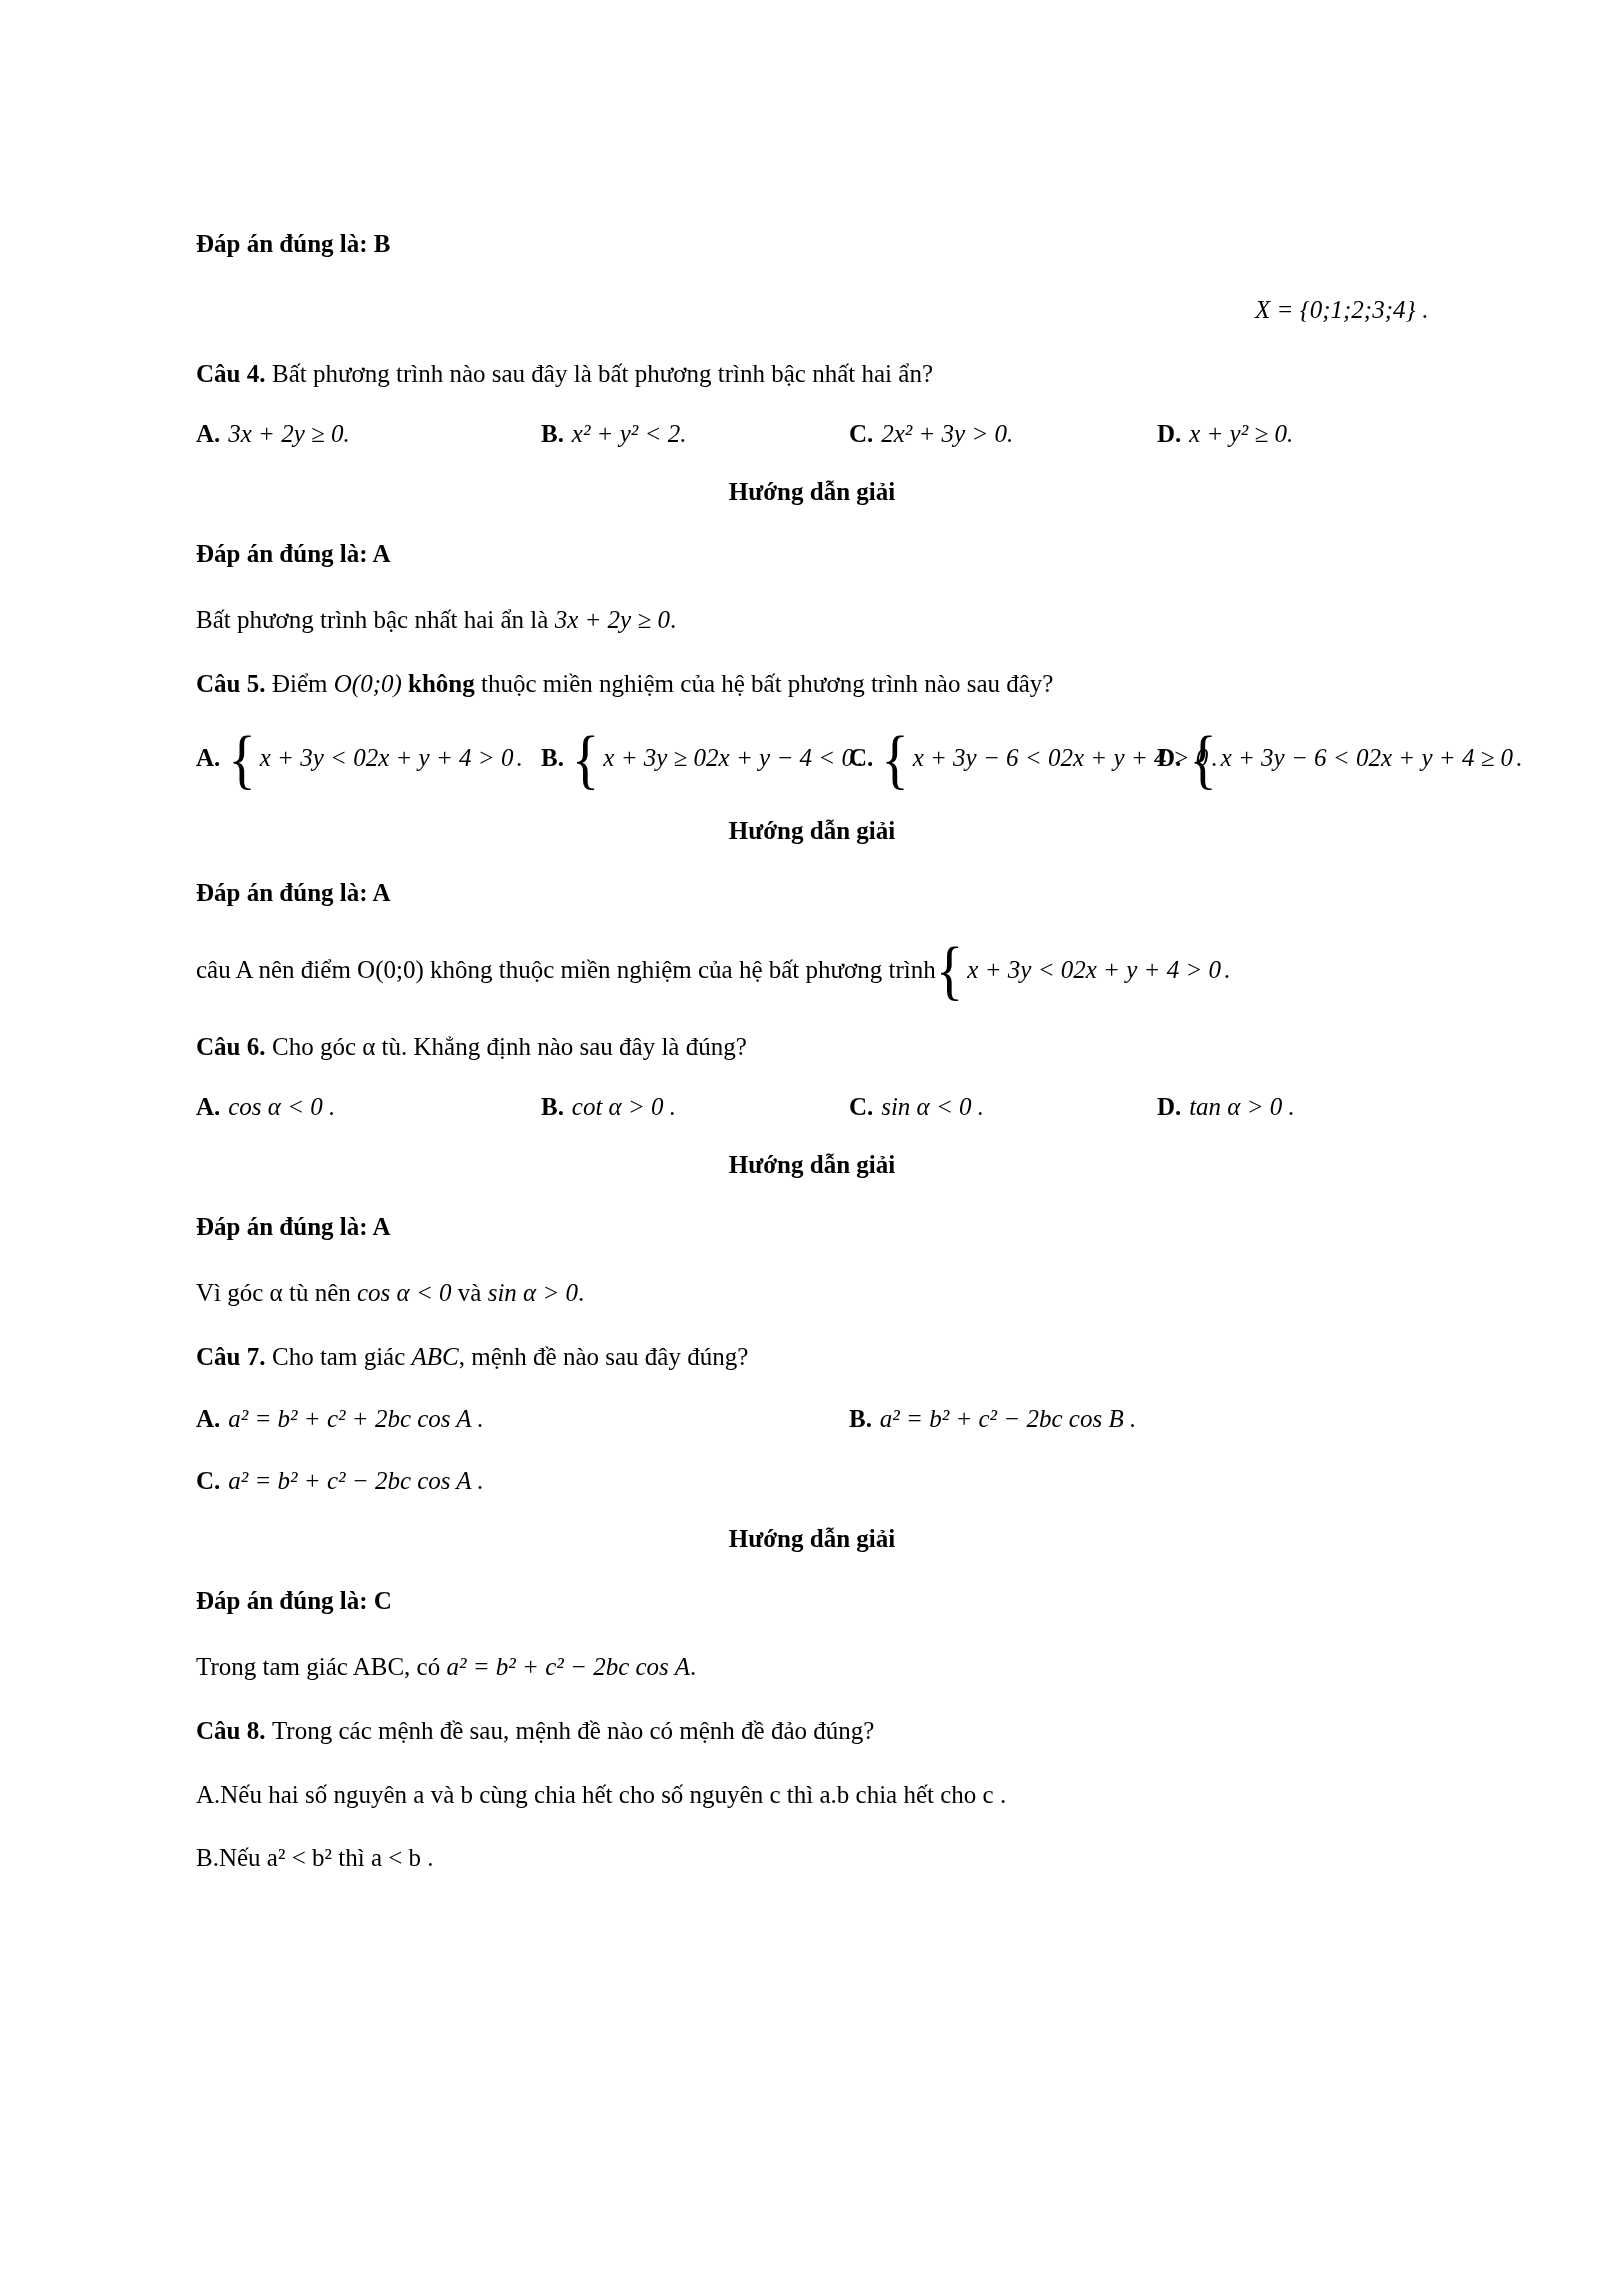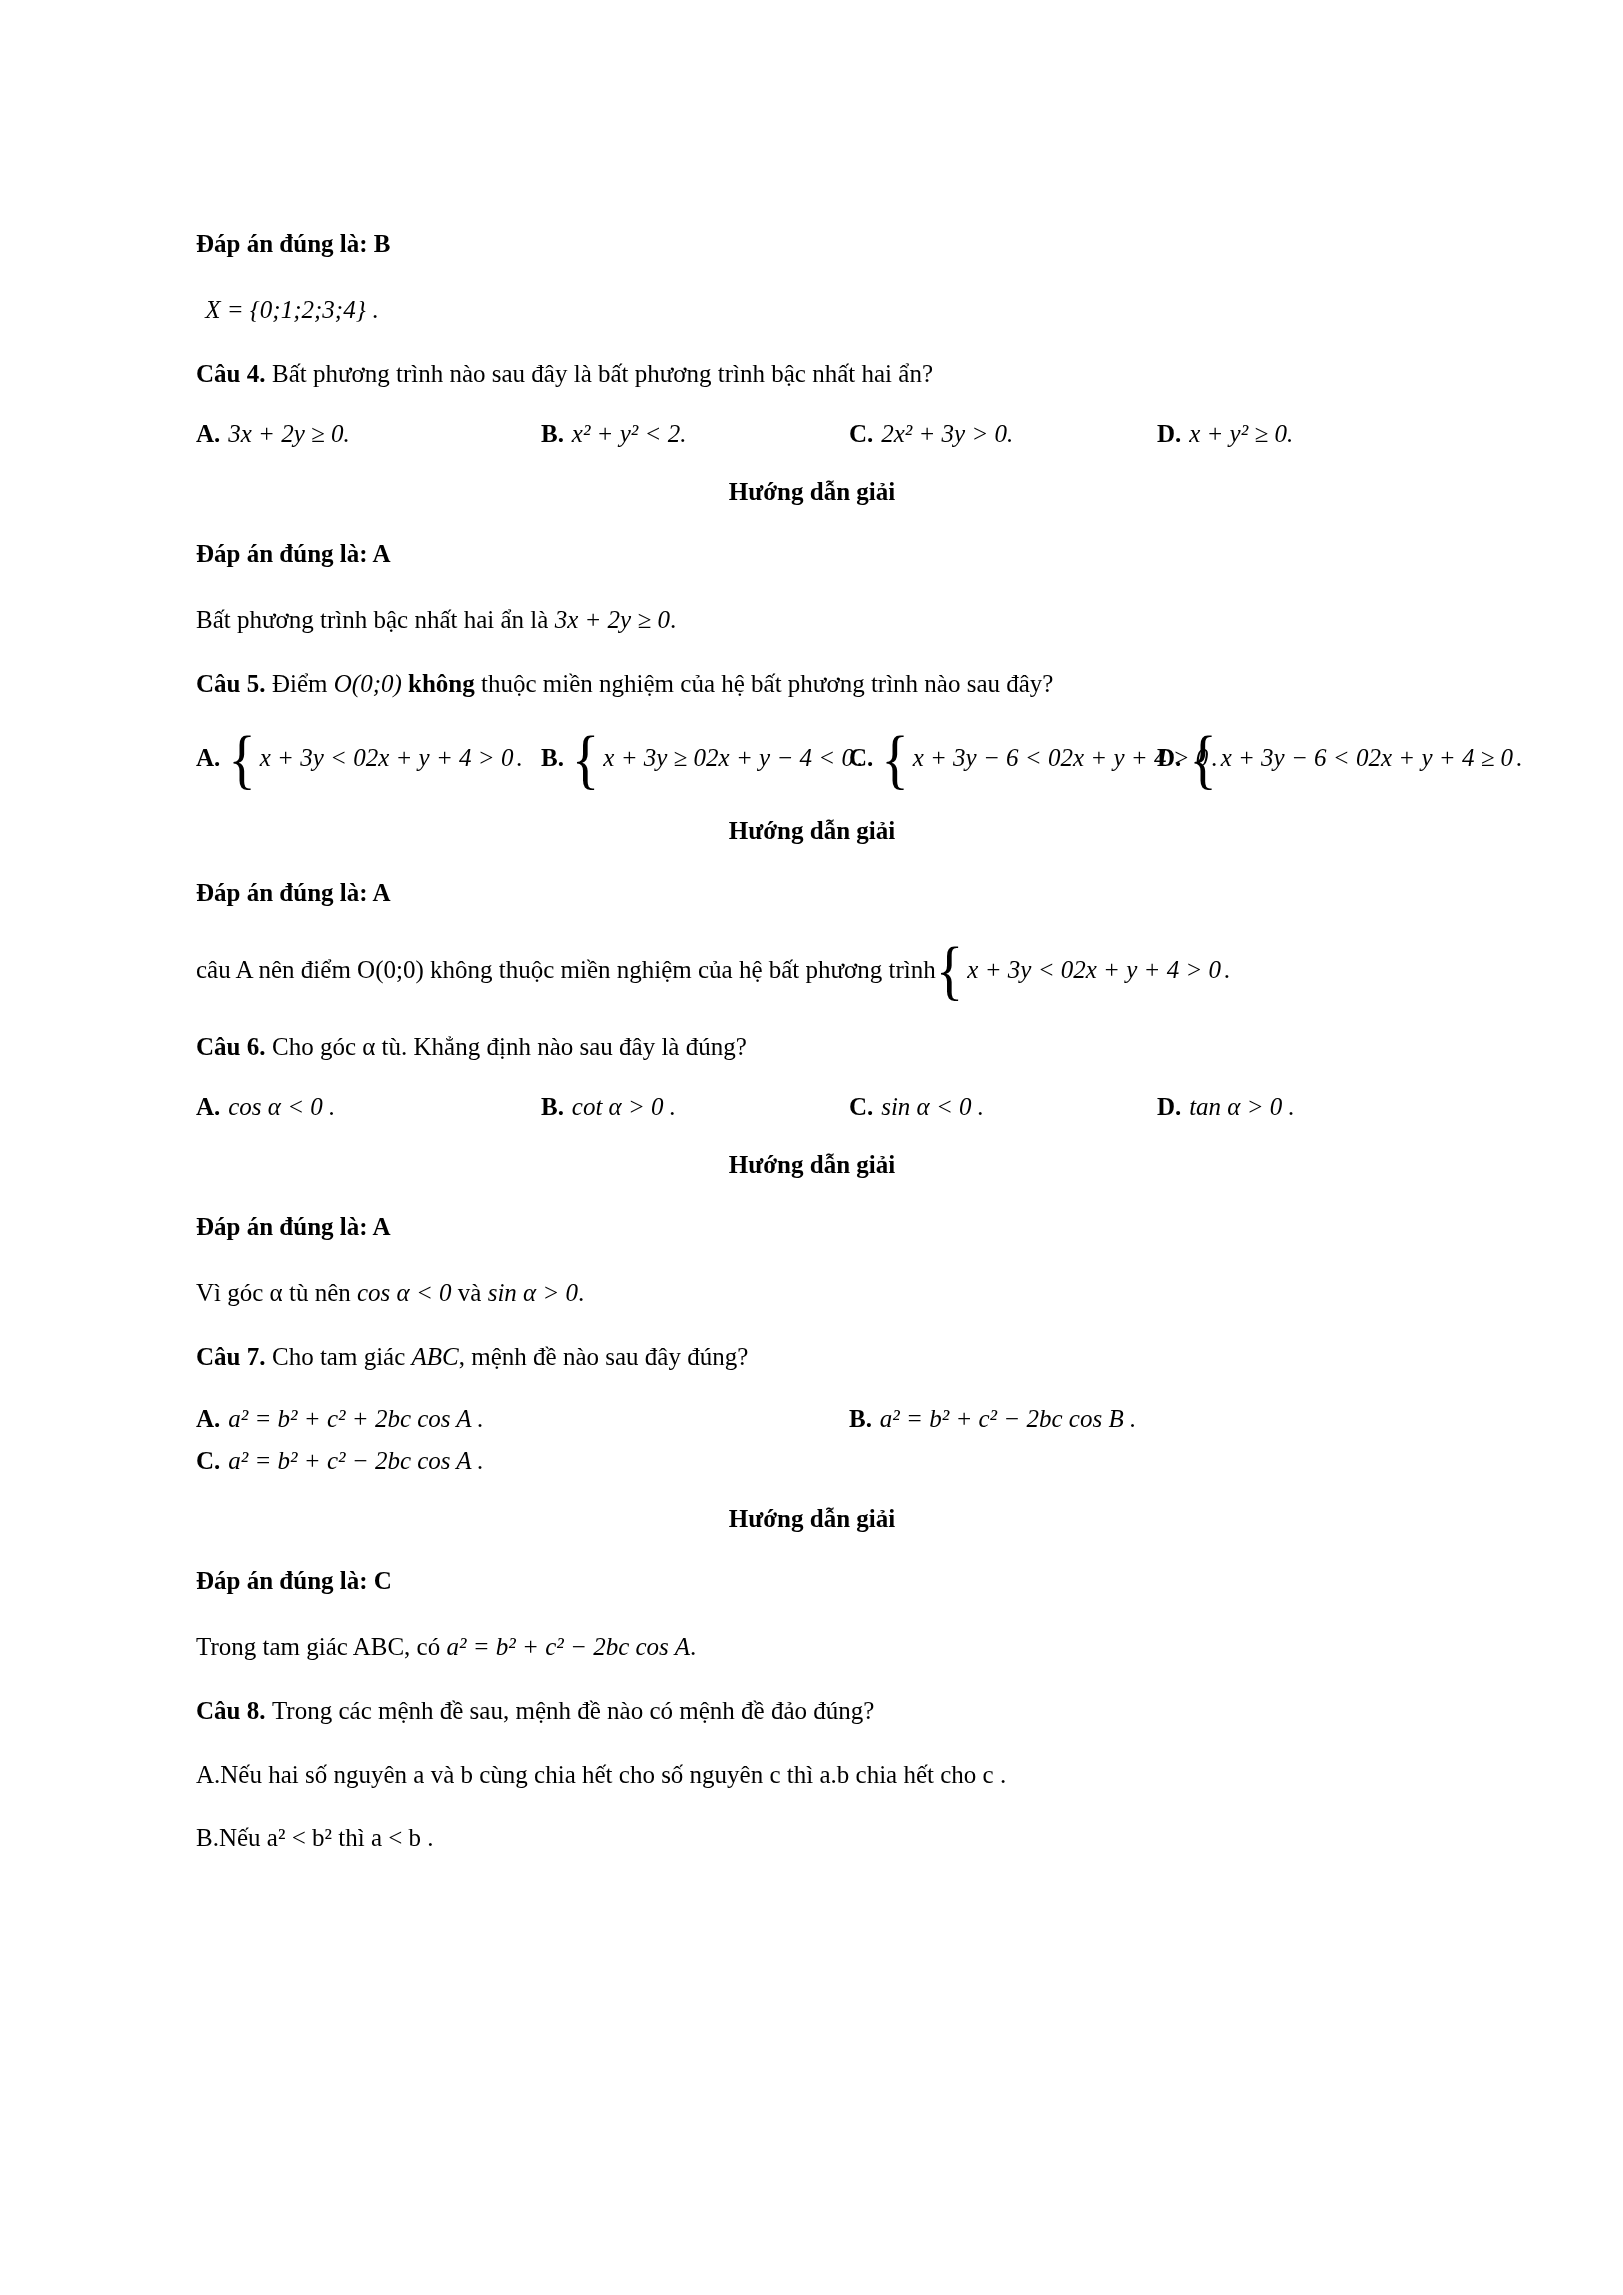--- a/index.html
+++ b/index.html
@@ -8,24 +8,24 @@
     font-family:"Liberation Serif", serif;font-size:25px;color:#000;
     box-sizing:border-box;overflow:hidden;
   }
   .content{padding:196px 190px 0 196px;box-sizing:border-box;}
   .para{margin:27.5px 0;line-height:1.45;}
   .bold{font-weight:bold;}
   .math{font-style:italic;}
   .q-label{font-weight:bold;margin-right:6.5px;}
   .guide{font-weight:bold;text-align:center;margin:30px 0;}
   .answer{font-weight:bold;margin:30px 0;}
-  .indent{padding-left:9.2px;}
+  .indent{padding-left:9.2px;text-align:right;}
 
   .opt-row{display:grid;grid-template-columns:28% 25% 25% 22%;margin:18px 0;align-items:center;}
-  .opt-row-2{display:grid;grid-template-columns:53% 47%;margin:30px 0;row-gap:14px;align-items:center;}
+  .opt-row-2{display:grid;grid-template-columns:53% 47%;margin:30px 0;row-gap:34px;align-items:center;}
   .opt{white-space:nowrap;}
   .opt .opt-label{font-weight:bold;margin-right:7.9px;}
 
   .system{display:inline-flex;align-items:center;vertical-align:middle;}
   .system .brace{font-size:230%;line-height:1;transform:scaleY(1.15);font-weight:400;margin-right:3.9px;}
   .system .lines{display:inline-flex;flex-direction:row;justify-content:center;}
   .system .lines .ln{line-height:1.35;font-style:italic;white-space:nowrap;}
   .opt-sys{display:inline-flex;align-items:center;}
   .opt-sys .opt-label{font-weight:bold;margin-right:7.9px;}
   .sys-suffix{margin-left:2.6px;}

